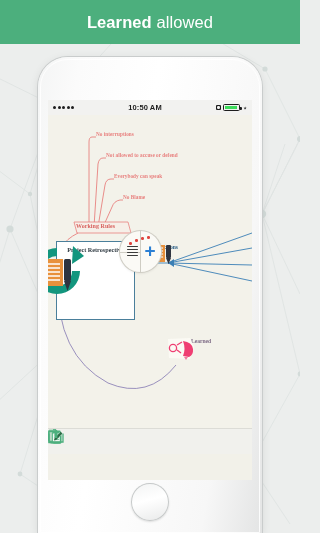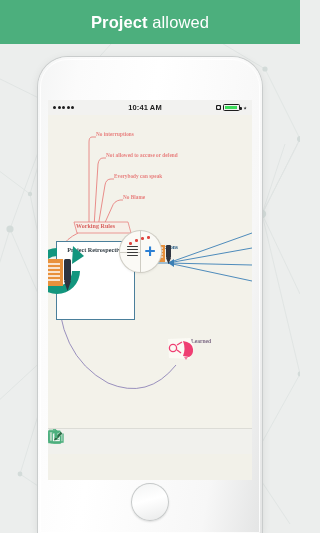--- a/index.html
+++ b/index.html
@@ -207,40 +207,40 @@
     <circle cx="265" cy="25" r="2.6"></circle>
     <circle cx="250" cy="420" r="2.8"></circle>
     <circle cx="300" cy="330" r="2.4"></circle>
     <circle cx="115" cy="478" r="4"></circle>
     <circle cx="186" cy="470" r="3"></circle>
   </g>
 </svg>
 
 <div class="promo-header">
   <div class="promo-title">
-    <b>Project</b><span class="light"> allowed</span>
+    <b>Learned</b><span class="light"> allowed</span>
   </div>
 </div>
 
 <div class="device">
   <div class="device-inner-ring"></div>
   <div class="frontcam"></div>
   <div class="earpiece"></div>
 
   <div class="screen">
 
     <div class="statusbar">
       <div class="sb-dots">
         <i></i>
           <i></i>
           <i></i>
           <i></i>
           <i></i>
       </div>
-      <div class="sb-time">10:41 AM</div>
+      <div class="sb-time">10:50 AM</div>
       <div class="sb-right">
         <div class="sb-lock"></div>
         <div class="sb-batt">
             <i style="width:92%"></i>
           </div>
         <div class="sb-bolt"> ⋆</div>
       </div>
     </div>
 
     <div class="canvas">

